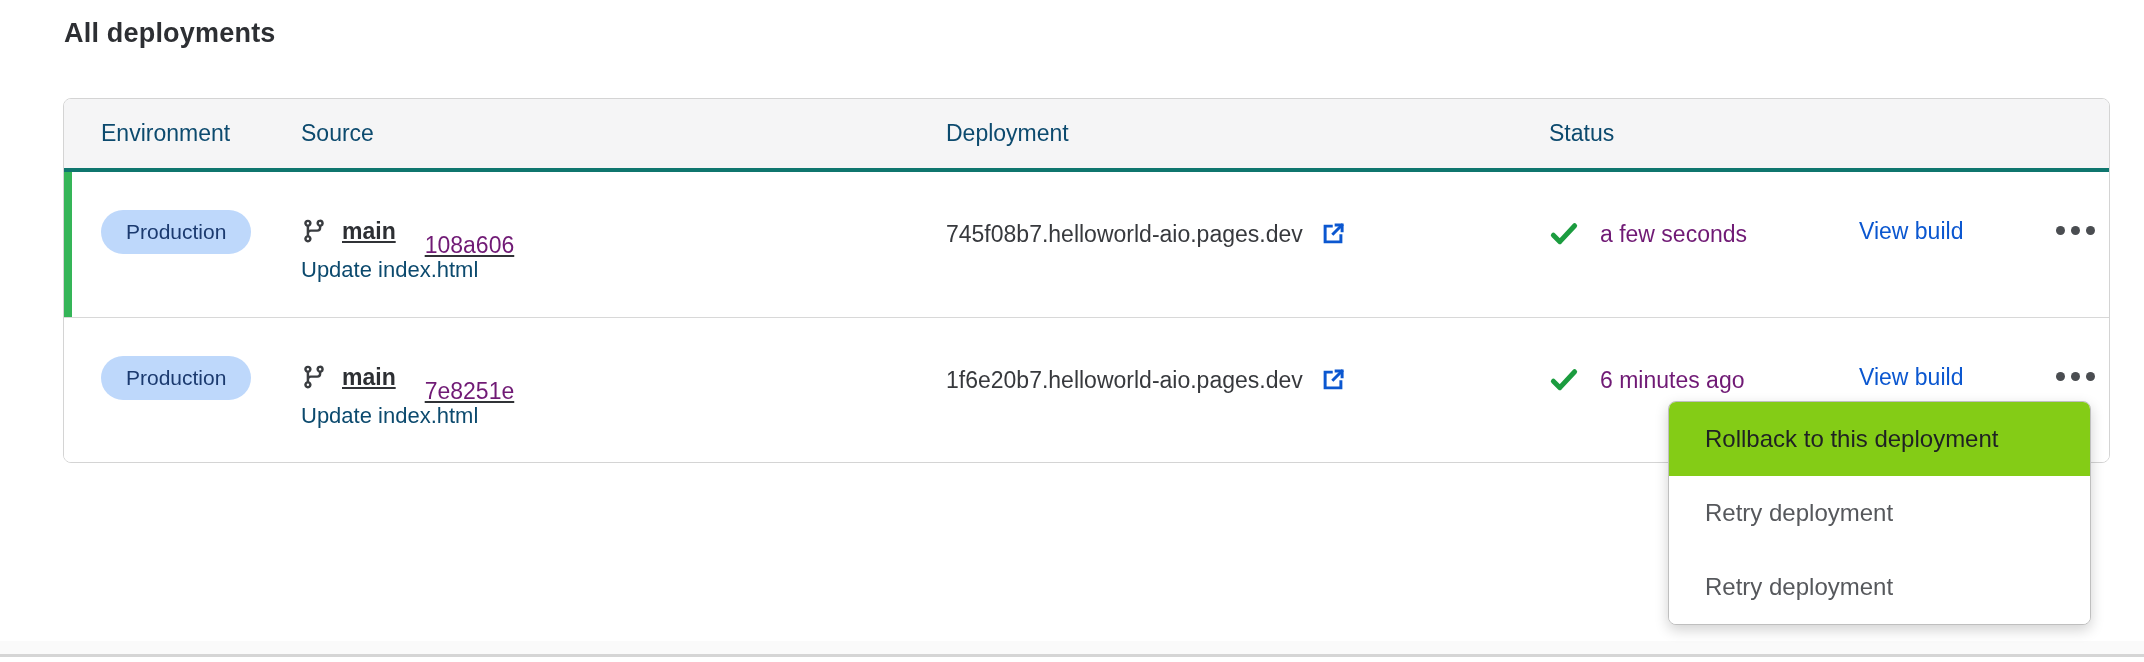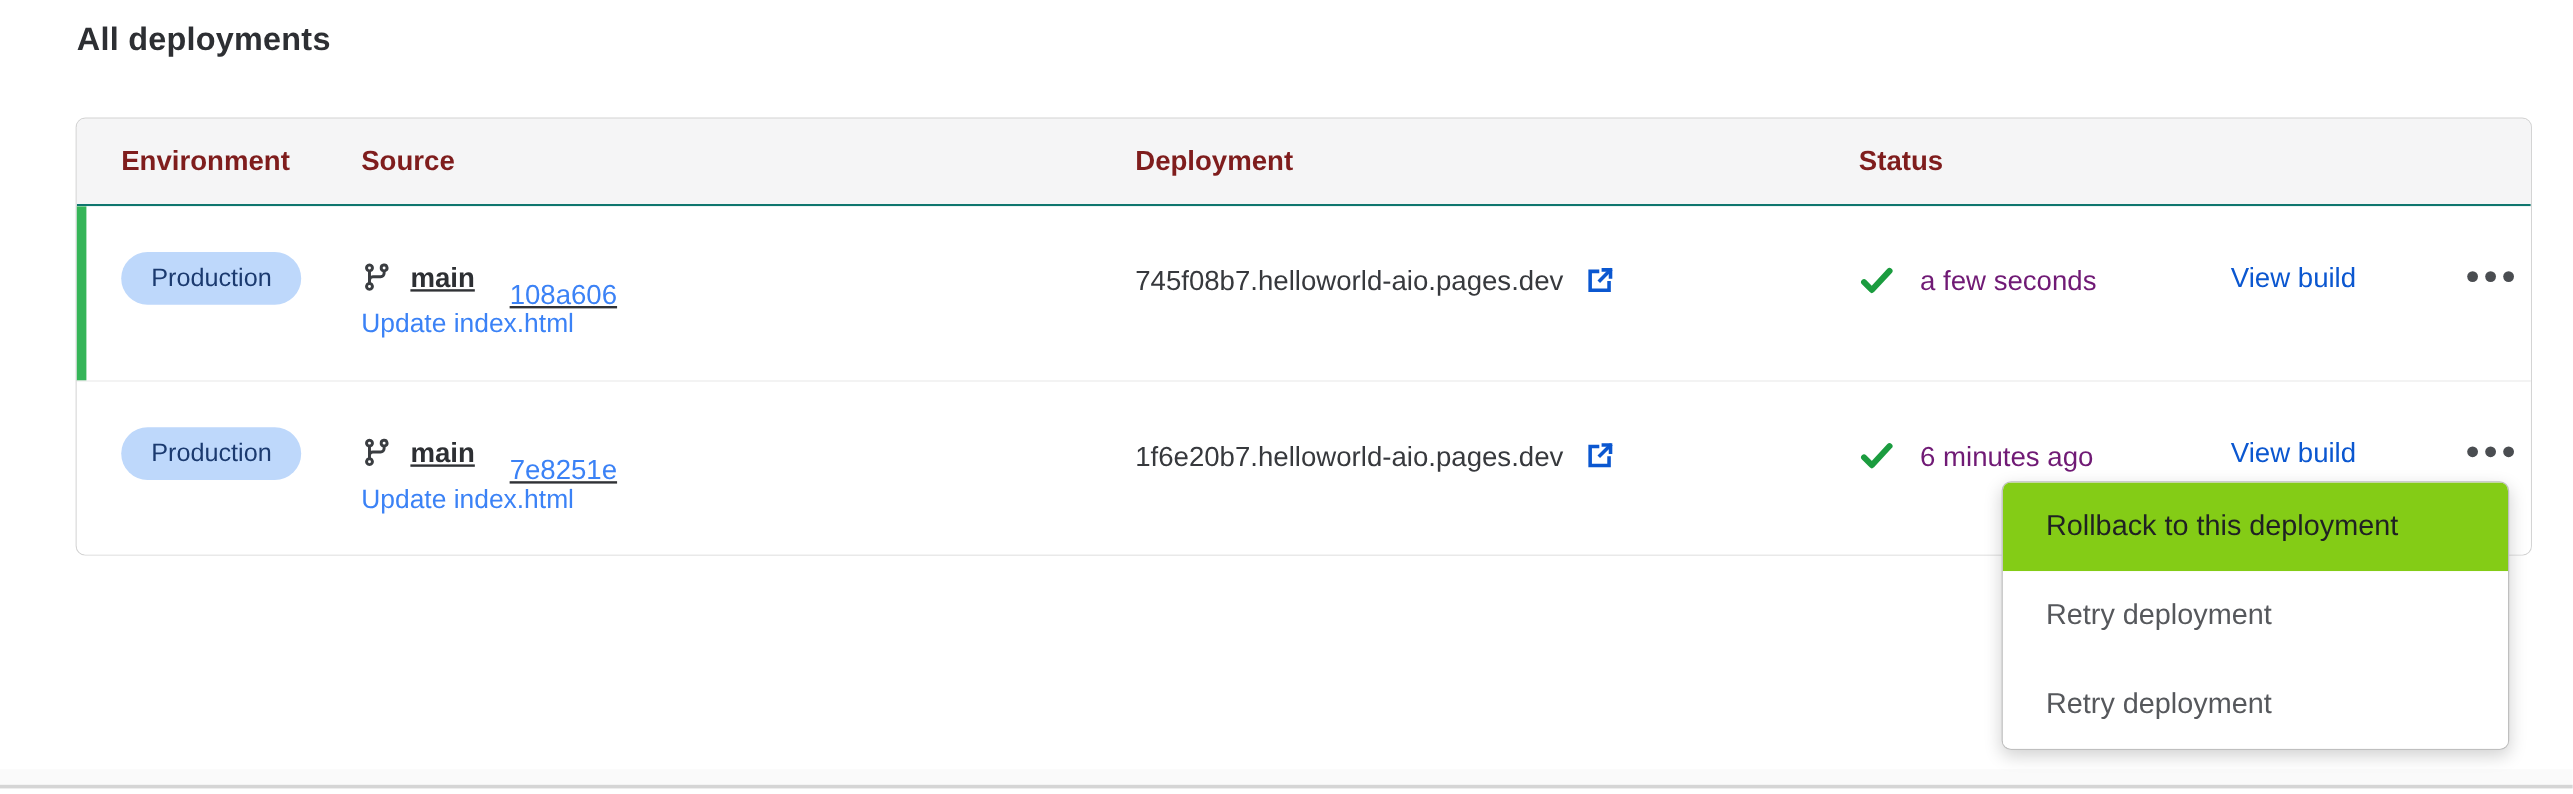--- a/index.html
+++ b/index.html
@@ -29,25 +29,25 @@
     border: 1px solid #d4d4d4;
     border-radius: 8px;
   }
 
   .thead {
     display: grid;
     grid-template-columns: 237px 645px 603px 1fr;
     align-items: center;
     height: 73px;
     background: #f5f5f6;
-    border-bottom: 2px solid #0f766e;
+    border-bottom: 4px solid #0f766e;
     border-radius: 7px 7px 0 0;
     font-size: 23px;
-    font-weight: 700;
-    color: #7f1d1d;
+    font-weight: 400;
+    color: #0c4a6e;
   }
   .th-env { padding-left: 37px; }
 
   .row {
     position: relative;
     display: grid;
     grid-template-columns: 237px 645px 603px 310px 197px 1fr;
     height: 145px;
     background: #ffffff;
     font-size: 23px;
@@ -74,29 +74,29 @@
     font-size: 21px;
     line-height: 24px;
   }
 
   .cell-source { padding-top: 44px; }
   .source-line1 { display: flex; align-items: center; height: 30px; text-decoration: underline; }
   .branch-icon { display: inline-flex; width: 26px; height: 26px; }
   .branch-name { font-weight: 700; margin-left: 15px; color: #2d2f33; }
   .commit-link {
     margin-left: 29px;
-    color: #3b82f6;
+    color: #701a75;
     text-decoration: none;
     cursor: pointer;
     margin-top: 28px;
   }
   .commit-msg {
     margin-top: 11px;
     height: 30px;
-    color: #3b82f6;
+    color: #0c4a6e;
     font-size: 22px;
   }
 
   .cell-deployment { display: flex; align-items: flex-start; text-align: right; }
   .dep-line { display: flex; align-items: center; height: 32px; }
   .dep-url { color: #37393d; }
   .ext-icon { display: inline-flex; width: 28px; height: 28px; margin-left: 16px; cursor: pointer; }
 
   .cell-status { display: flex; align-items: flex-start; }
   .status-line { display: flex; align-items: center; height: 32px; }

